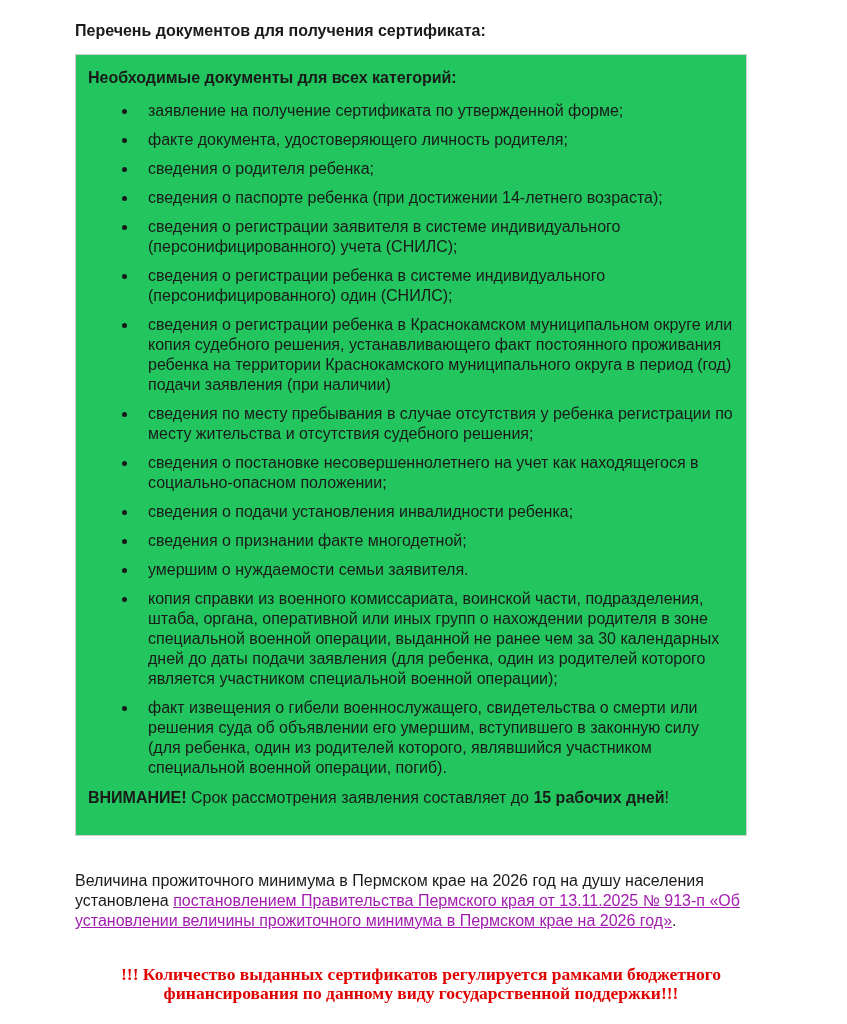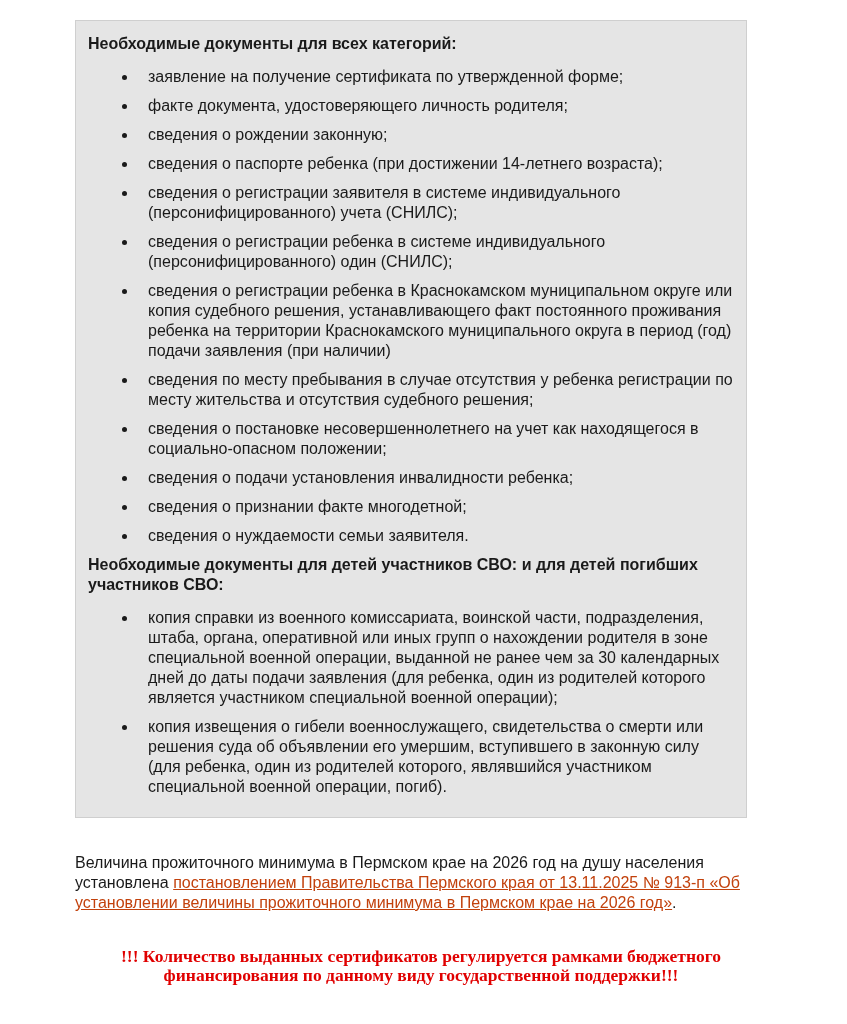--- a/index.html
+++ b/index.html
@@ -16,22 +16,22 @@
   }
   .page-title {
     font-size: 16px;
     font-weight: bold;
     line-height: 21px;
     margin-bottom: 13px;
   }
   .doc-box {
     width: 672px;
     border: 1px solid #cfcfcf;
-    background: #e5e5e5;
-    padding: 13px 12px 11px 12px;
+    background: #22c55e;
+    padding: 13px 12px 27px 12px;
   }
   .section-heading {
     font-size: 16px;
     font-weight: bold;
     line-height: 20px;
     margin: 0 0 13px 0;
   }
   .section-heading.second {
     margin-top: 6px;
   }
@@ -52,67 +52,68 @@
     margin-top: 10px;
   }
   .attention b { font-weight: bold; }
   .footer-paragraph {
     width: 692px;
     font-size: 16px;
     line-height: 20px;
     margin-top: 35px;
   }
   .resolution-link {
-    color: #c2410c;
+    color: #a21caf;
     text-decoration: underline;
     cursor: pointer;
   }
   .budget-warning {
     width: 692px;
     margin-top: 34px;
     text-align: center;
     font-family: "Liberation Serif", "DejaVu Serif", serif;
     font-weight: bold;
     font-size: 17.5px;
     line-height: 19px;
     color: #e00000;
   }
 </style>
 </head>
 <body>
 
 <div class="page">
 
+  <h1 class="page-title">Перечень документов для получения сертификата:</h1>
 
   <div class="doc-box">
 
     <h2 class="section-heading">Необходимые документы для всех категорий:</h2>
 
     <ul class="doc-list">
         <li><span>заявление на получение сертификата по утвержденной форме;</span></li>
         <li><span>факте документа, удостоверяющего личность родителя;</span></li>
-        <li><span>сведения о рождении законную;</span></li>
+        <li><span>сведения о родителя ребенка;</span></li>
         <li><span>сведения о паспорте ребенка (при достижении 14-летнего возраста);</span></li>
         <li><span>сведения о регистрации заявителя в системе индивидуального (персонифицированного) учета (СНИЛС);</span></li>
         <li><span>сведения о регистрации ребенка в системе индивидуального (персонифицированного) один (СНИЛС);</span></li>
         <li><span>сведения о регистрации ребенка в Краснокамском муниципальном округе или копия судебного решения, устанавливающего факт постоянного проживания ребенка на территории Краснокамского муниципального округа в период (год) подачи заявления (при наличии)</span></li>
         <li><span>сведения по месту пребывания в случае отсутствия у ребенка регистрации по месту жительства и отсутствия судебного решения;</span></li>
         <li><span>сведения о постановке несовершеннолетнего на учет как находящегося в социально-опасном положении;</span></li>
         <li><span>сведения о подачи установления инвалидности ребенка;</span></li>
         <li><span>сведения о признании факте многодетной;</span></li>
-        <li><span>сведения о нуждаемости семьи заявителя.</span></li>
+        <li><span>умершим о нуждаемости семьи заявителя.</span></li>
       </ul>
 
-    <h2 class="section-heading second">Необходимые документы для детей участников СВО: и для детей погибших участников СВО:</h2>
 
     <ul class="doc-list">
         <li><span>копия справки из военного комиссариата, воинской части, подразделения, штаба, органа, оперативной или иных групп о нахождении родителя в зоне специальной военной операции, выданной не ранее чем за 30 календарных дней до даты подачи заявления (для ребенка, один из родителей которого является участником специальной военной операции);</span></li>
-        <li><span>копия извещения о гибели военнослужащего, свидетельства о смерти или решения суда об объявлении его умершим, вступившего в законную силу (для ребенка, один из родителей которого, являвшийся участником специальной военной операции, погиб).</span></li>
+        <li><span>факт извещения о гибели военнослужащего, свидетельства о смерти или решения суда об объявлении его умершим, вступившего в законную силу (для ребенка, один из родителей которого, являвшийся участником специальной военной операции, погиб).</span></li>
       </ul>
 
+    <p class="attention"><b>ВНИМАНИЕ!</b><span> Срок рассмотрения заявления составляет до </span><b>15 рабочих дней</b><span>!</span></p>
 
   </div>
 
   <p class="footer-paragraph"><span>Величина прожиточного минимума в Пермском крае на 2026 год на душу населения установлена </span><a href="#" class="resolution-link">постановлением Правительства Пермского края от 13.11.2025 № 913-п «Об установлении величины прожиточного минимума в Пермском крае на 2026 год»</a><span>.</span></p>
 
   <p class="budget-warning">!!! Количество выданных сертификатов регулируется рамками бюджетного финансирования по данному виду государственной поддержки!!!</p>
 
 </div>
 
 </body></html>

